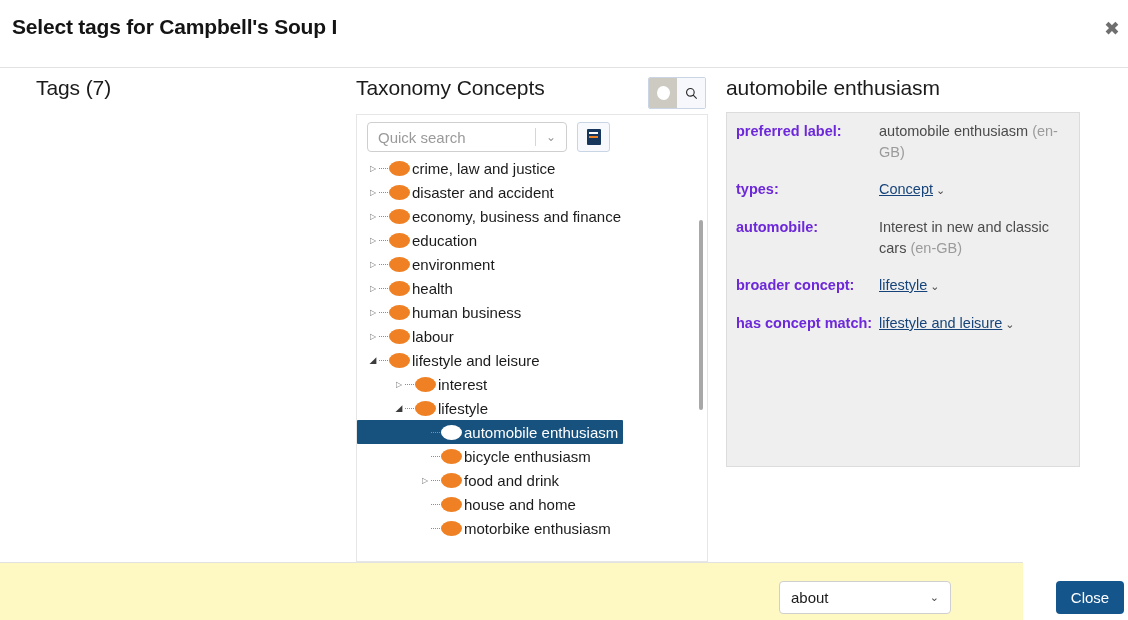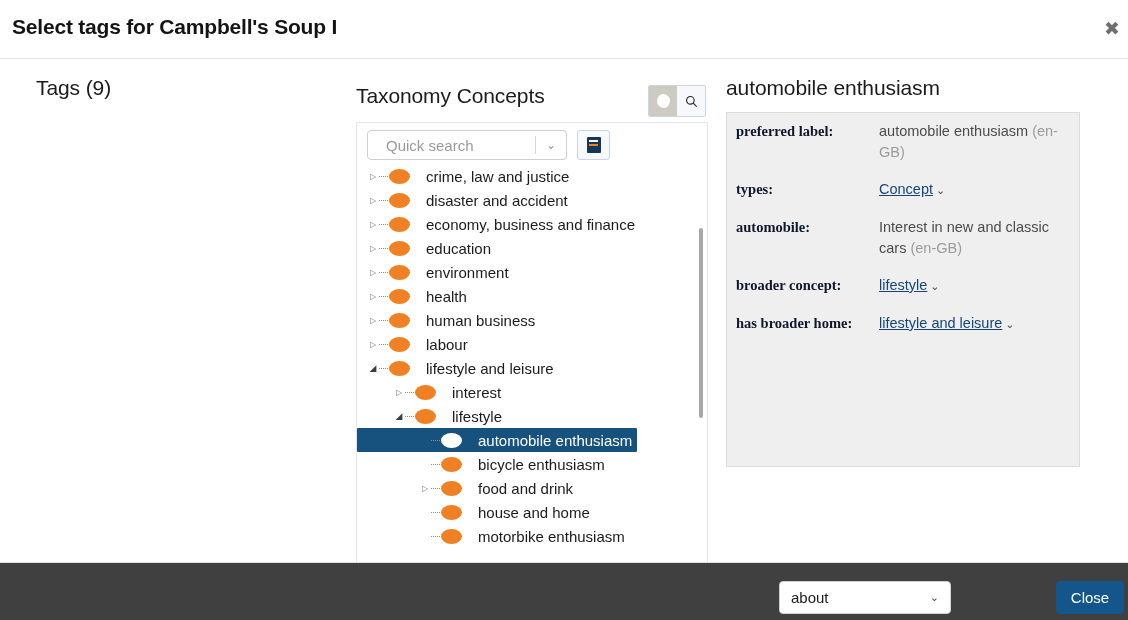--- a/index.html
+++ b/index.html
@@ -10,21 +10,21 @@
     background: #ffffff;
     font-family: "Liberation Sans", sans-serif;
     color: #1b1b1b;
     overflow: hidden;
   }
 
   .dialog { position: relative; width: 1128px; height: 620px; background:#fff; }
 
   
   .dlg-header {
-    position: absolute; left:0; top:0; width:1128px; height:59px;
+    position: absolute; left:0; top:0; width:1128px; height:68px;
     border-bottom: 1px solid #e2e2e2;
   }
   .dlg-title {
     position: absolute; left: 12px; top: 15px;
     font-size: 21px; font-weight: 700; letter-spacing: -0.2px;
     color: #141414; white-space: nowrap;
   }
   .dlg-close {
     position: absolute; right: 8px; top: 18px;
     width: 22px; height: 22px; line-height: 20px; text-align: center;
@@ -42,63 +42,63 @@
   }
   .tags-heading { position:absolute; left:36px; top:16px; }
   .tag-chip {
     position:absolute; left:36px; top:114px; width:300px; height:70px;
     background:#b3e0e5; border-radius:4px; padding:12px 16px;
     font-size:15px; line-height:22px; color:#23606e;
   }
   .tag-chip .uri { color:#2b6b78; }
 
   
-  .col-tax { position:absolute; left:356px; top:8px; width:358px; height:502px;text-decoration:underline; }
+  .col-tax { position:absolute; left:356px; top:0; width:358px; height:502px;text-decoration:underline; }
   .tax-heading { position:absolute; left:0px; top:16px; }
 
   .view-toggle {
     position:absolute; left:292px; top:17px; width:58px; height:32px;
     display:flex; border:1px solid #c9d4e4; border-radius:2px; overflow:hidden;
   }
   .vt-btn {
     width:29px; height:30px; display:flex; align-items:center; justify-content:center;
     background:#f6f8fc; cursor:pointer; border:none; padding:0;
   }
   .vt-btn.active { background:#cdcac2; }
   .vt-blob { width:13px; height:14px; background:#ffffff; border-radius:48% 52% 46% 54%/ 50% 46% 54% 50%; }
 
   .search-panel {
     position:absolute; left:0px; top:54px; width:352px; height:42px;
     border:1px solid #e6e6e6; border-bottom:none; background:#fff;
   }
   .quick-search {
     position:absolute; left:10px; top:7px; width:200px; height:30px;
     border:1px solid #cfcfcf; border-radius:4px; background:#fff;
-    display:flex; align-items:center;padding-left:8px;
+    display:flex; align-items:center;
   }
   .qs-text { font-size:15px; color:#9a9a9a; padding-left:10px; flex:1; }
   .qs-sep { width:1px; height:18px; background:#d6d6d6; }
   .qs-caret { width:30px; text-align:center; color:#9a9a9a; font-size:12px; }
   .book-btn {
     position:absolute; left:220px; top:7px; width:33px; height:30px;
     border:1px solid #c9d4e4; border-radius:3px; background:#f7f9fd;
     display:flex; align-items:center; justify-content:center; cursor:pointer;
   }
   .book-ico { position:relative; width:14px; height:16px; background:#17365c; border-radius:1px; }
   .book-ico::before { content:""; position:absolute; left:2px; top:3px; width:9px; height:2px; background:#fff; }
   .book-ico::after  { content:""; position:absolute; left:2px; top:7px; width:9px; height:2px; background:#ef8023; }
 
   
   .tree-wrap {
     position:absolute; left:0px; top:96px; width:352px; height:406px;
     border:1px solid #e6e6e6; border-top:none; overflow:hidden; background:#fff;
   }
   .tree { position:absolute; left:0; top:0; width:352px; }
   .t-row { position:relative; height:24px; display:flex; align-items:center; white-space:nowrap; }
-  .t-row .lbl { font-size:15px; color:#1b1b1b; padding-left:16px; }
+  .t-row .lbl { font-size:15px; color:#1b1b1b; padding-left:2px; }
   .t-dot {
     width:21px; height:15px; border-radius:50%; background:#ef8023; flex:none;
   }
   .t-arrow {
     width:12px; text-align:center; font-size:8px; color:#7b7b7b; flex:none; user-select:none;
   }
   .t-dash { width:9px; border-top:1px dotted #8e8e8e; flex:none; margin-right:1px; }
   .t-pad { flex:none; }
   .t-row.sel {
     background:#17517e; color:#fff; width:max-content; padding-right:5px;
@@ -115,30 +115,30 @@
   .col-detail { position:absolute; left:714px; top:0; width:414px; height:502px; }
   .detail-title {
     position:absolute; left:12px; top:16px; font-size:21px; color:#1b1b1b; letter-spacing:-0.1px;
   }
   .detail-box {
     position:absolute; left:12px; top:52px; width:354px; height:355px;
     background:#efefef; border:1px solid #dcdcdc;
   }
   .dtable { width:100%; border-collapse:collapse; }
   .dtable td { vertical-align:top; padding:0; font-size:14.5px; line-height:21px; }
-  .dtable td.k { width:152px; padding:8px 0 8px 9px; font-weight:700; color:#0f172a;font-family:Liberation Serif, serif; }
+  .dtable td.k { width:152px; padding:8px 0 8px 9px; font-weight:700; color:#6d28d9; }
   .dtable td.v { padding:8px 10px 8px 0; color:#4b4b4b; }
   .lang { color:#9b9b9b; }
   .vlink { color:#16447a; text-decoration:underline; cursor:pointer; }
   .vcaret { color:#4b4b4b; font-size:11px; padding-left:3px; }
 
   
   .dlg-footer {
-    position:absolute; left:0; top:562px; width:1128px; height:58px;
-    border-top:1px solid #e2e2e2; background:#404040;
+    position:absolute; left:0; top:562px; width:1023px; height:58px;
+    border-top:1px solid #e2e2e2; background:#fef9c3;
   }
   .about-select {
     position:absolute; left:779px; top:18px; width:172px; height:33px;
     border:1px solid #cfcfcf; border-radius:4px; background:#fff;
     display:flex; align-items:center; cursor:pointer;
   }
   .about-select .val { flex:1; padding-left:11px; font-size:15px; color:#1b1b1b; }
   .about-select .cv { padding-right:11px; font-size:11px; color:#4b4b4b; }
   .btn-primary {
     position:absolute; top:18px; height:33px; background:#14558c; color:#fff;
@@ -154,21 +154,21 @@
 <div class="dialog">
 
   <div class="dlg-header">
     <div class="dlg-title">Select tags for Campbell's Soup I</div>
     <button class="dlg-close">✖</button>
   </div>
 
   <div class="dlg-body">
 
     <div class="col-tags">
-      <div class="col-heading tags-heading">Tags (9)</div>
+      <div class="col-heading tags-heading">Tags (7)</div>
     </div>
 
     <div class="col-tax">
       <div class="col-heading tax-heading">Taxonomy Concepts</div>
 
       <div class="view-toggle">
         <button class="vt-btn active">
           <span class="vt-blob"></span>
         </button>
         <button class="vt-btn">
@@ -325,21 +325,21 @@
               </tr>
               <tr>
                 <td class="k">automobile:</td>
                 <td class="v"><span>Interest in new and classic cars</span><span class="lang"> (en-GB)</span></td>
               </tr>
               <tr>
                 <td class="k">broader concept:</td>
                 <td class="v"><span class="vlink">lifestyle</span><span class="vcaret">⌄</span></td>
               </tr>
               <tr>
-                <td class="k">has broader home:</td>
+                <td class="k">has concept match:</td>
                 <td class="v"><span class="vlink">lifestyle and leisure</span><span class="vcaret">⌄</span></td>
               </tr>
             </tbody>
           </table>
       </div>
     </div>
 
   </div>
 
   <div class="dlg-footer">

